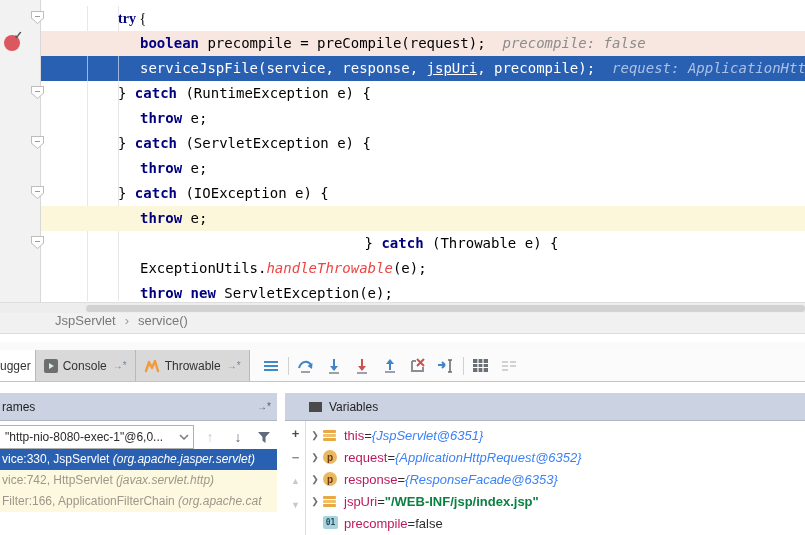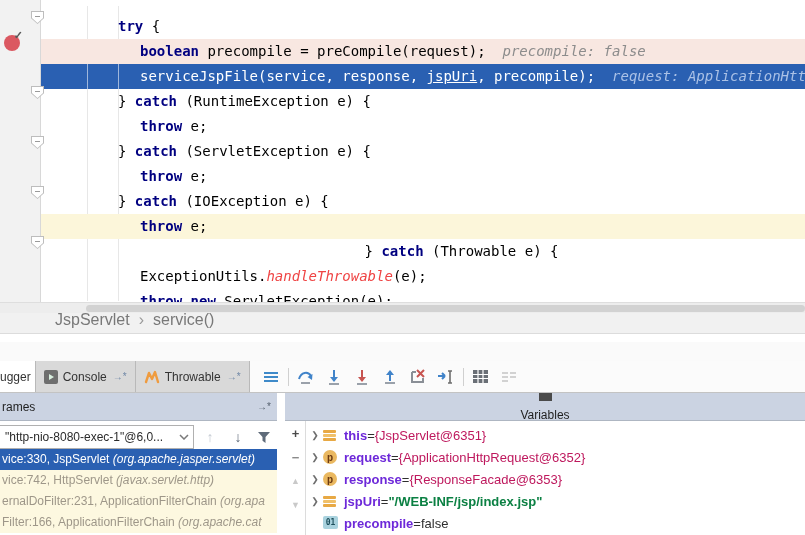--- a/index.html
+++ b/index.html
@@ -9,21 +9,21 @@
 
   
   .editor { position:absolute; left:0; top:0; width:805px; height:314px; background:#fff;
             border-bottom:1px solid #d0d0d0; overflow:hidden; }
   .gutter { position:absolute; left:0; top:0; width:41px; height:100%; background:#f2f2f2;
             border-right:1px solid #d8d8d8; z-index:3; }
   .code { position:absolute; left:41px; top:0; width:764px; height:100%; z-index:2; }
   .guide { position:absolute; top:6px; bottom:12px; width:1px; background:#e7e7e7; z-index:1; }
   .code-line { position:relative; height:25px; line-height:25px; white-space:pre;
     font-family:"DejaVu Sans Mono", monospace; font-size:14px; color:#000; }
-  .code-line.first { margin-top:14px; }
+  .code-line.first { margin-top:6px;font-family:Liberation Serif, serif; }
   .code-line.pink { background:#f8e7e1; }
   .code-line.blue { background:#2a60b2; }
   .code-line.blue .pl, .code-line.blue .u { color:#fff; }
   .code-line.blue::before, .code-line.blue::after { content:""; position:absolute; top:0; bottom:0;
     width:1px; background:rgba(255,255,255,.55); }
   .code-line.blue::before { left:46px; } .code-line.blue::after { left:77px; }
   .code-line.yellow { background:#fcf6da; }
   .kw { color:#000080; font-weight:bold; }
   .pl { color:#000; }
   .it { color:#ef4444; font-style:italic; }
@@ -43,47 +43,47 @@
   .fold.up .i { clip-path:polygon(50% 0,100% 45%,100% 100%,0 100%,0 45%); }
   .fold .m { position:absolute; left:4px; top:5px; width:5px; height:1px; background:#9a9a9a; }
 
   .hscroll { position:absolute; left:0; bottom:0; width:805px; height:11px; background:#ededed;
              border-top:1px solid #dedede; z-index:5; }
   .hthumb { position:absolute; left:86px; top:2px; height:7px; width:719px; background:#d2d2d2; border-radius:4px; }
 
   
   .breadcrumb { position:absolute; left:0; top:307px; width:805px; height:27px; background:#f1f1f1;
     border-bottom:1px solid #dcdcdc; display:flex; align-items:center; padding-left:55px;
-    font-size:16px; color:#787878; }
+    font-size:13px; color:#787878; }
   .breadcrumb .sep { margin:0 9px; color:#9a9a9a; }
   .bc-gap { position:absolute; left:0; top:342px; width:805px; height:19px; background:#fafafa; }
 
   
-  .tabstrip { position:absolute; left:0; top:361px; width:805px; height:32px; background:#fbfbfb;
+  .tabstrip { position:absolute; left:0; top:350px; width:805px; height:32px; background:#fbfbfb;
     border-bottom:1px solid #c3c3c3; display:flex; align-items:stretch; font-size:12px; color:#333; }
   .tab { display:flex; align-items:center; gap:5px; padding:0 8px; border-right:1px solid #b9b9b9;
          background:#d9d9d9; cursor:pointer; }
   .tab.active { background:#fff; padding:0 4px 0 0; }
   .tab .ovf { font-size:10px; color:#6f87a6; margin-left:1px; }
   .console-ico { width:14px; height:14px; background:#6e6e6e; border-radius:2px; position:relative; }
   .console-ico::after { content:""; position:absolute; left:5px; top:4px; border-left:5px solid #d8eede;
     border-top:3px solid transparent; border-bottom:3px solid transparent; }
   .tools { display:flex; align-items:center; gap:6px; padding-left:10px; }
   .tbtn { width:22px; height:22px; display:flex; align-items:center; justify-content:center; cursor:pointer; }
   .tsep { width:1px; height:18px; background:#d0d0d0; }
   .burger { width:14px; height:10px; border-top:2px solid #3f8ac9; border-bottom:2px solid #3f8ac9; }
   .burger::before { content:""; display:block; margin-top:2px; height:2px; background:#3f8ac9; }
   .burger.dark, .burger.dark::before { border-color:#4a4a4a; background:#4a4a4a; }
   .burger.dark { border-top:2px solid #4a4a4a; border-bottom:2px solid #4a4a4a; width:13px; }
 
   
   .phead { position:absolute; top:393px; height:28px; background:#cbd3e2; border-bottom:1px solid #aeb6c2;
     display:flex; align-items:center; font-size:12px; color:#1f1f1f; }
   .phead.frames { left:0; width:277px; padding:0 6px 0 2px;gap:28px; }
-  .phead.vars { left:285px; width:520px; padding:0 6px; gap:7px;flex-direction:column; }
+  .phead.vars { left:285px; width:520px; padding:0 24px; gap:7px; }
   .phead .ovf { margin-left:auto; font-size:10px; color:#55606e; }
 
   
   .frames-body { position:absolute; left:0; top:421px; width:277px; height:114px; background:#fff; overflow:hidden; }
   .thread-row { position:absolute; left:0; top:4px; width:277px; height:24px; display:flex; align-items:center; }
   .combo { position:absolute; left:-2px; top:0; width:196px; height:24px; background:#fff;
     border:1px solid #b0b0b0; display:flex; align-items:center; font-size:12px; color:#2b2b2b;
     padding:0 4px 0 6px; cursor:pointer; }
   .combo .txt { flex:1; white-space:nowrap; overflow:hidden; }
   .combo svg { flex:none; }
@@ -101,23 +101,23 @@
   
   .vars-body { position:absolute; left:285px; top:421px; width:520px; height:114px; background:#fff; overflow:hidden; }
   .vtools { position:absolute; left:0; top:0; width:21px; height:114px; border-right:1px solid #dcdcdc; }
   .vbtn { width:21px; height:24px; display:flex; align-items:center; justify-content:center; cursor:pointer;
           font-size:13px; color:#4a4a4a; font-weight:bold; }
   .vbtn.mut { color:#c9c9c9; font-size:9px; }
   .var-list { position:absolute; left:22px; top:3px; right:0; }
   .var-row { height:22px; display:flex; align-items:center; font-size:13px; white-space:nowrap; cursor:pointer; }
   .var-row .chev { width:16px; text-align:center; font-size:9px; color:#6e6e6e; flex:none; }
   .var-row .vicon { width:15px; height:14px; margin-right:6px; flex:none; position:relative; }
-  .vname { color:#6d28d9; font-weight:bold; }
+  .vname { color:#be185d; font-weight:normal; }
   .veq { color:#2e2e2e; }
-  .vref { color:#be185d; }
+  .vref { color:#3b82f6;font-style:italic; }
   .vstr { color:#0b8043; font-weight:bold; }
   .vbool { color:#2e2e2e; }
   .ico-bars { display:flex; flex-direction:column; gap:1px; justify-content:center; height:14px; width:13px; }
   .ico-bars i { height:3px; background:#e8a944; border-radius:1px; }
   .ico-bars i:nth-child(2){ background:#f0c069; }
   .ico-param { width:14px; height:14px; border-radius:50%; background:#eab860; color:#6b3a12;
     font-size:10px; font-weight:bold; display:flex; align-items:center; justify-content:center; }
   .ico-prim { width:15px; height:13px; border-radius:2px; background:#a9d2de; color:#1c4f5c;
     font-size:8px; font-weight:bold; display:flex; align-items:center; justify-content:center;
     font-family:"DejaVu Sans Mono", monospace; }
@@ -289,21 +289,20 @@
       <div class="fbtn" style="left:228px;color:#5f6b7a" id="f-down">↓</div>
       <div class="fbtn" style="left:254px">
         <svg width="14" height="13" viewBox="0 0 14 13">
           <path d="M1,1 H13 L8.5,6 V12 L5.5,9.8 V6 Z" fill="#5f6b7a"></path>
         </svg>
       </div>
     </div>
     <div class="frame-list" id="frame-list">
         <div class="frame-row selected"><span>vice:330, JspServlet </span><span class="pkg">(org.apache.jasper.servlet)</span></div>
         <div class="frame-row"><span>vice:742, HttpServlet </span><span class="pkg">(javax.servlet.http)</span></div>
-        <div class="frame-row"><span>ernalDoFilter:231, ApplicationFilterChain </span><span class="pkg">(org.apa</span></div>
         <div class="frame-row"><span>Filter:166, ApplicationFilterChain </span><span class="pkg">(org.apache.cat</span></div>
       </div>
   </div>
 
   <div class="vars-body">
     <div class="vtools">
       <div class="vbtn" id="v-plus">+</div>
       <div class="vbtn" style="color:#8a8a8a" id="v-minus">−</div>
       <div class="vbtn mut" id="v-up">▲</div>
       <div class="vbtn mut" id="v-down">▼</div>

